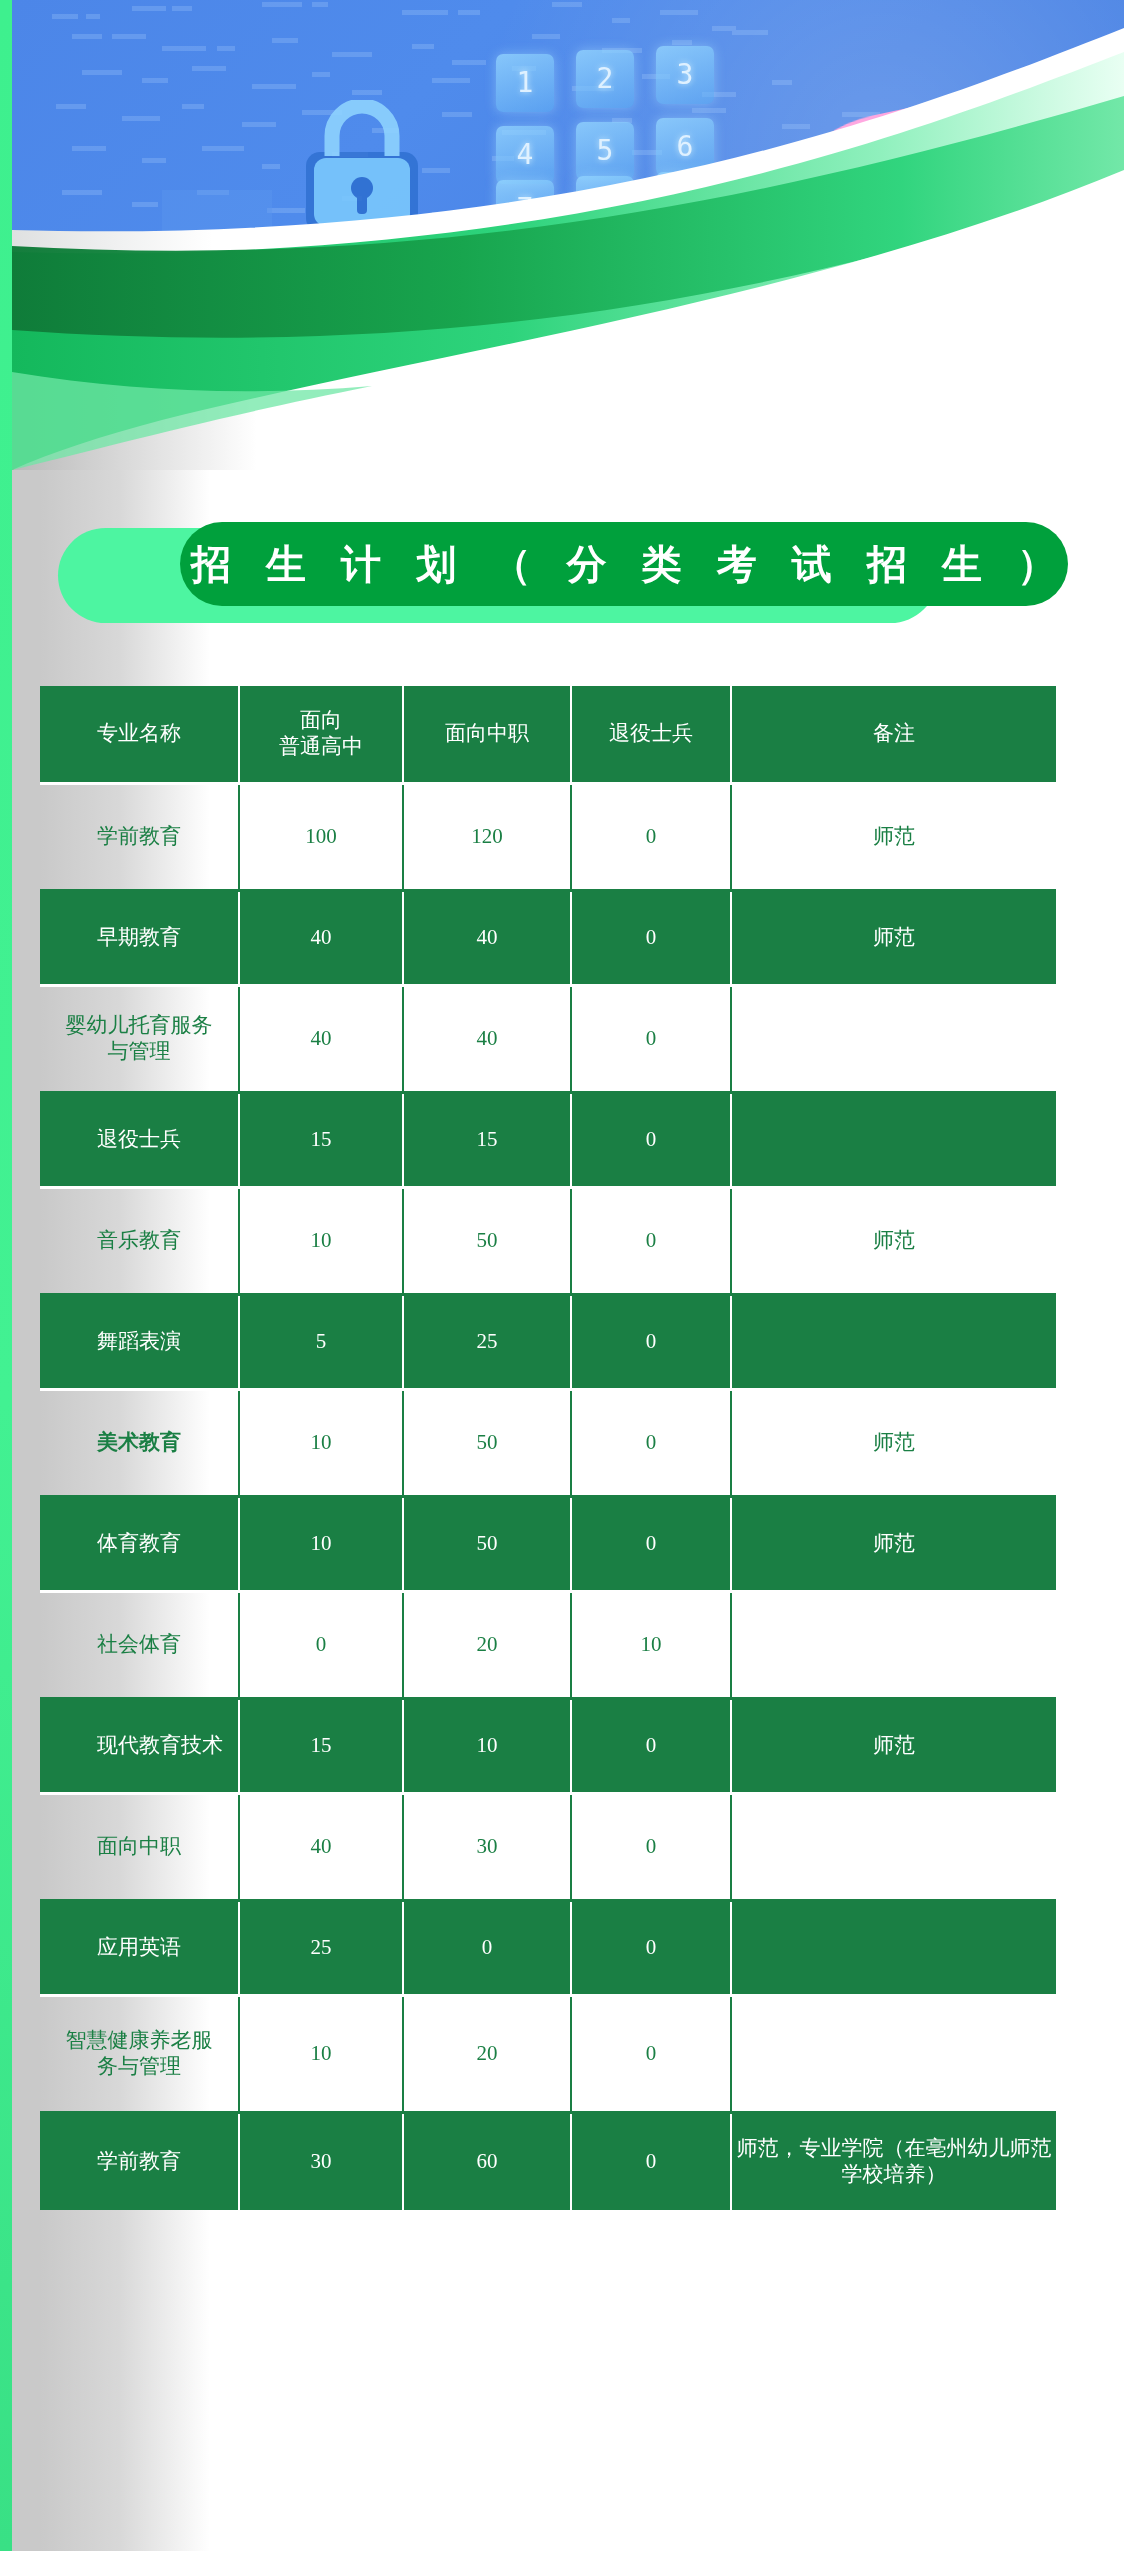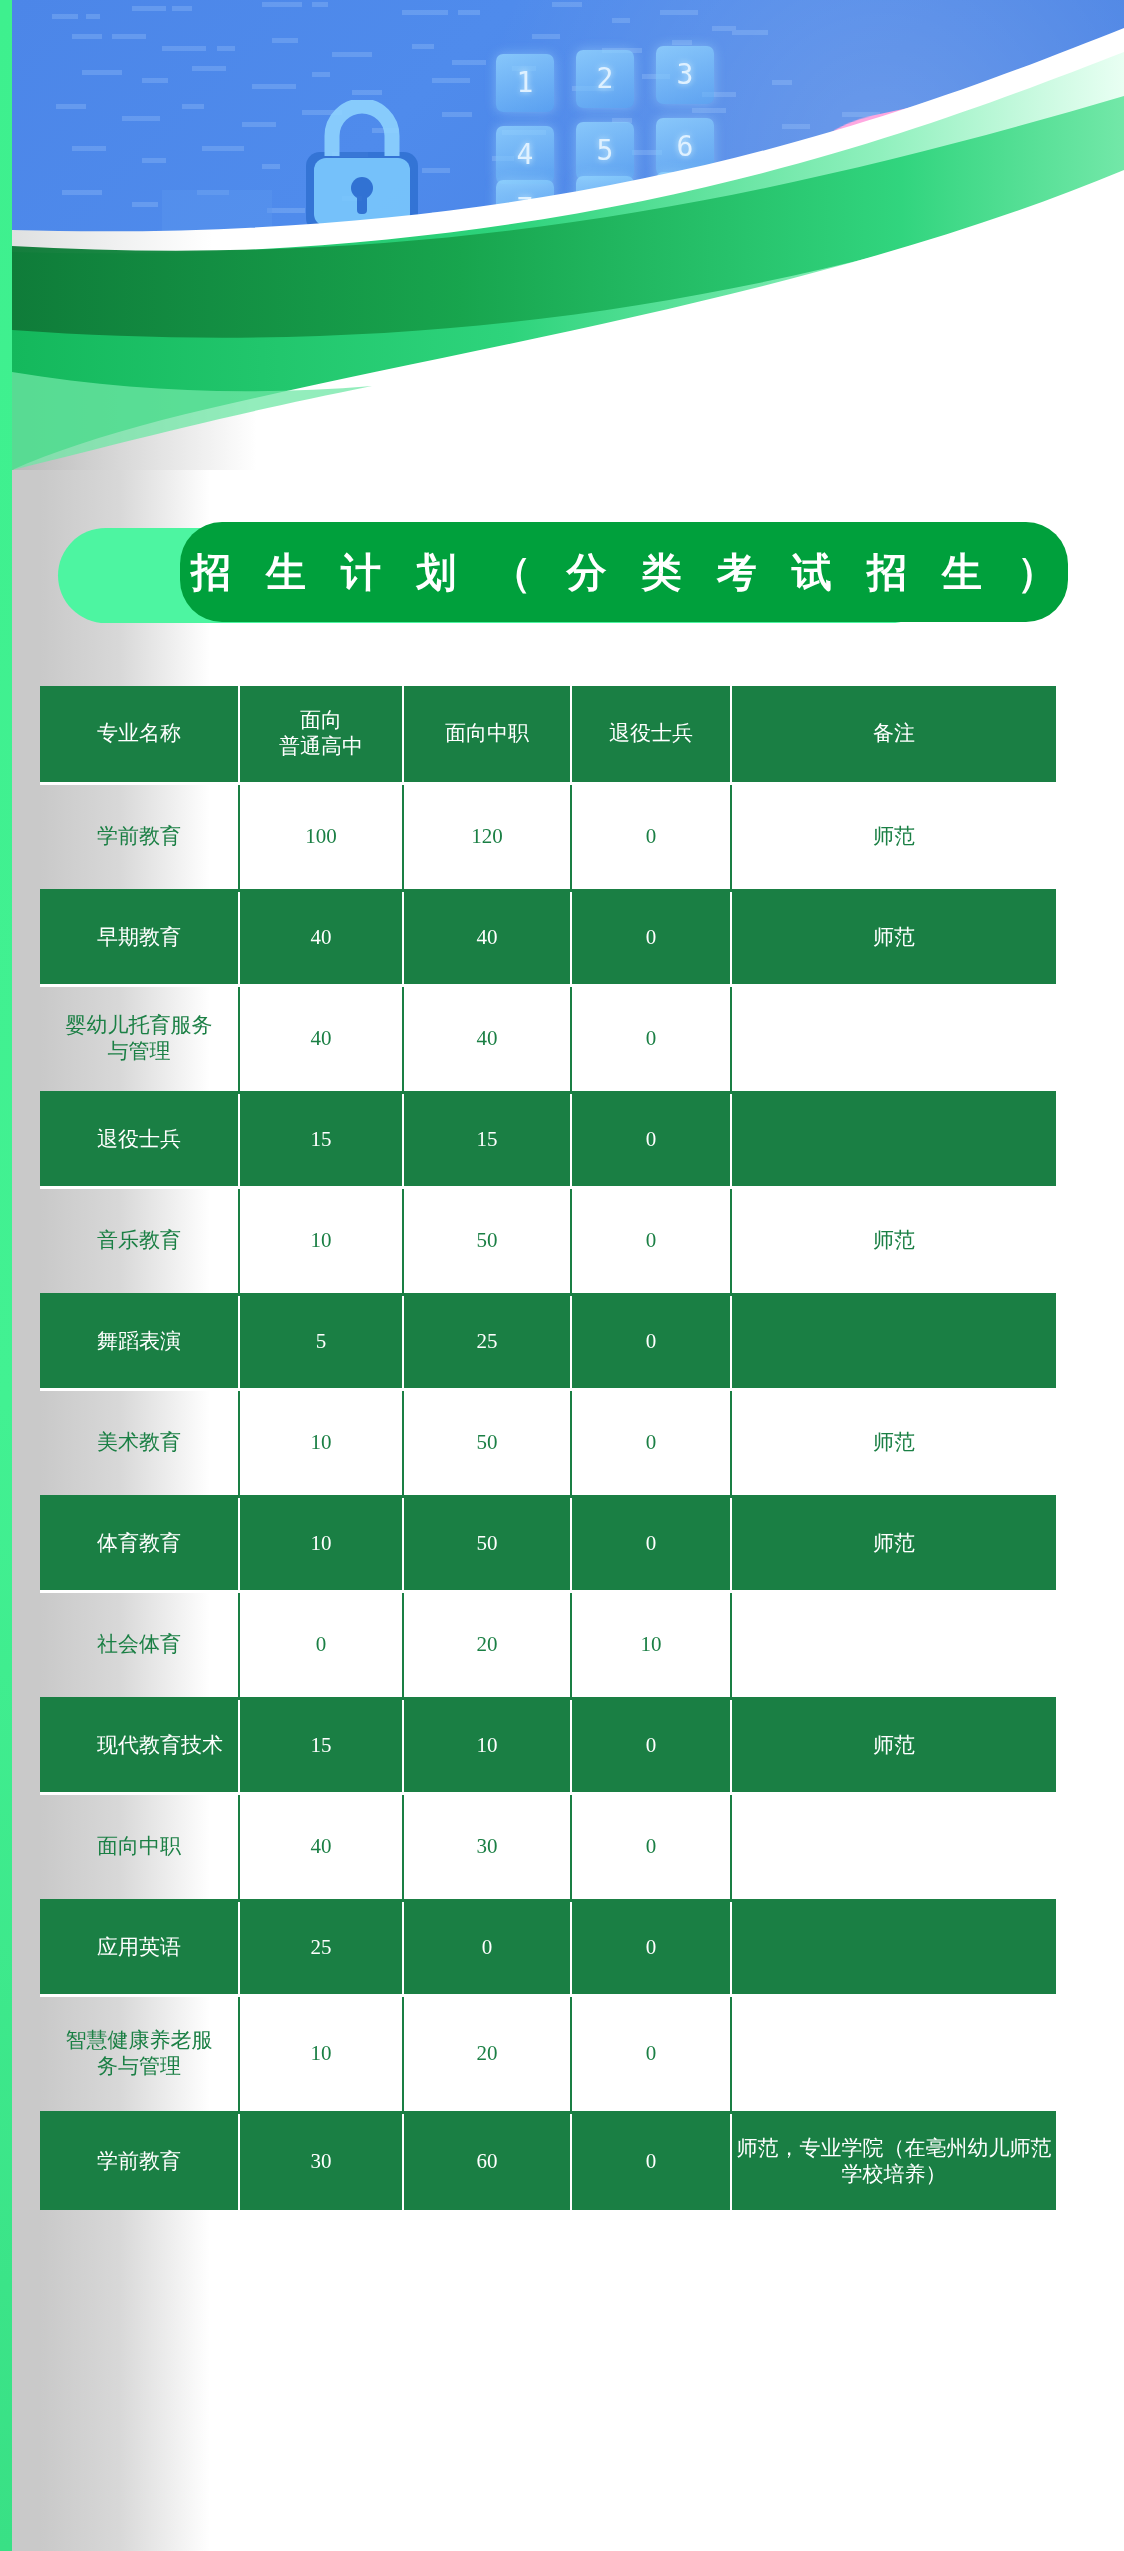--- a/index.html
+++ b/index.html
@@ -67,21 +67,21 @@
 
   
   .title-wrap{
     position:absolute;left:58px;top:522px;width:1010px;height:110px;
   }
   .title-pill-light{
     position:absolute;left:0;top:6px;width:880px;height:95px;
     background:#4df5a1;border-radius:48px;
   }
   .title-pill-dark{
-    position:absolute;left:122px;top:0px;width:888px;height:100px;
+    position:absolute;left:122px;top:0px;width:888px;height:84px;
     background:#00a03c;border-radius:42px;
     display:flex;align-items:center;justify-content:center;
   }
   .title-text{
     color:#ffffff;
     font-family:"Liberation Sans","DejaVu Sans",sans-serif;
     font-weight:bold;
     font-size:40px;
     letter-spacing:12px;
     text-indent:12px;
@@ -435,21 +435,21 @@
             <div>25</div>
           </td>
           <td style="height: 92px;">
             <div>0</div>
           </td>
           <td style="height: 92px;">
             <div></div>
           </td>
         </tr>
         <tr class="light">
-          <td style="height: 104px;">
+          <td style="height: 104px; font-weight: bold;">
             <div>美术教育</div>
           </td>
           <td style="height: 104px;">
             <div>10</div>
           </td>
           <td style="height: 104px;">
             <div>50</div>
           </td>
           <td style="height: 104px;">
             <div>0</div>

